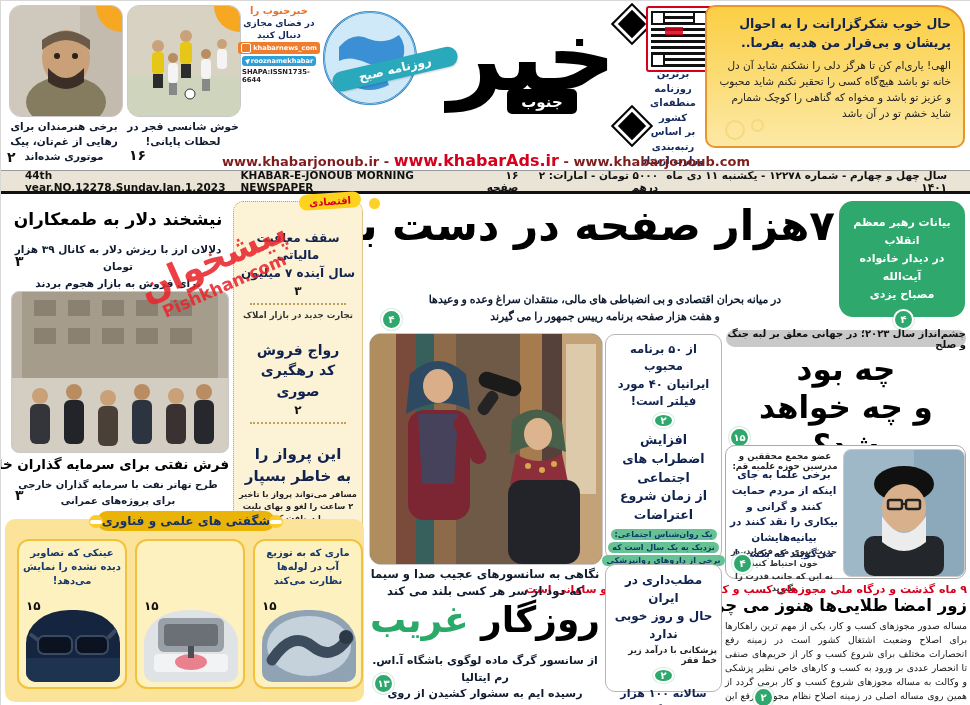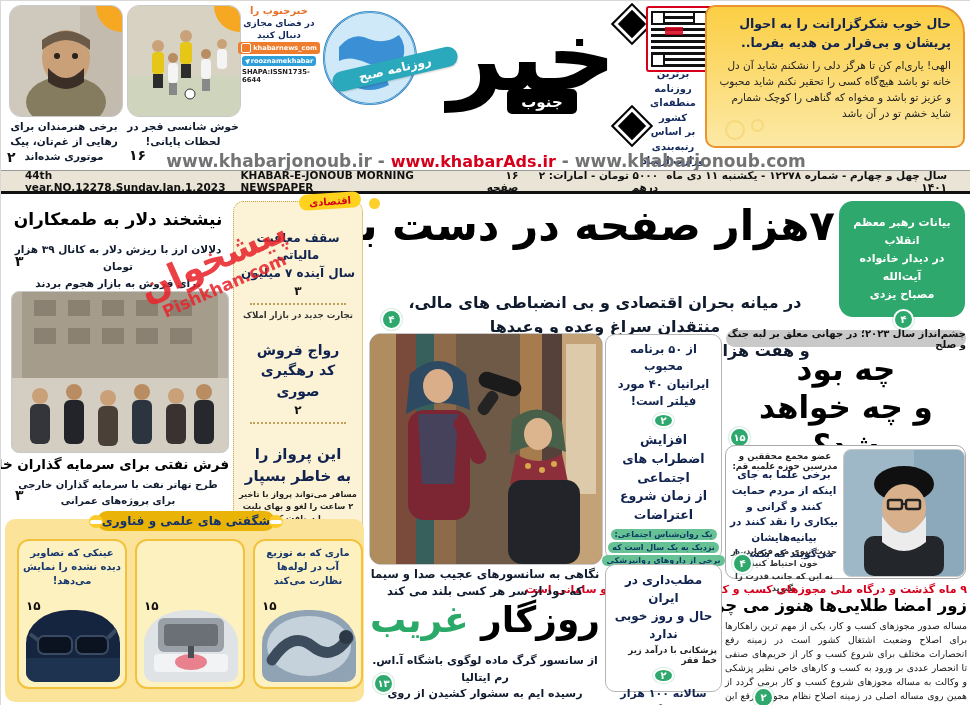--- a/index.html
+++ b/index.html
@@ -33,29 +33,29 @@
   .qr .inner{width:100%;height:100%;position:relative;
      background:repeating-linear-gradient(0deg,#111 0 3px,#fff 3px 6px),repeating-linear-gradient(90deg,#111 0 3px,#fff0 3px 6px);}
   .qr .corner{position:absolute;width:10px;height:10px;border:2px solid #111;background:#fff;}
   .ranking{left:636px;top:66px;width:72px;color:#13295c;font-weight:bold;font-size:10px;line-height:1.45;text-align:center;}
   .prayer{left:704px;top:4px;width:260px;height:143px;background:linear-gradient(#fbce43,#fce9a6);
           border:2px solid #e8952f;border-radius:10px 28px 10px 10px;padding:8px 12px;box-sizing:border-box;}
   .prayer .lead{font-size:12.5px;font-weight:bold;color:#10224e;line-height:1.5;text-align:right;}
   .prayer .body{font-size:10.5px;color:#222;line-height:1.55;text-align:right;margin-top:4px;}
   .prayer .deco{position:absolute;border:2px solid #f6d87e;border-radius:50%;}
   .urlbar{left:0;top:150px;width:970px;text-align:center;font-weight:bold;direction:ltr;}
-  .urlbar .blue{color:#737373;font-size:17px;margin-top:28px;}
+  .urlbar .blue{color:#7f1d1d;font-size:13px;margin-top:28px;}
   .urlbar .red{color:#d6001c;font-size:16px;}
   .datestrip{left:0;top:169px;width:970px;height:24px;background:#e9e4d5;border-top:1px solid #9a9a9a;border-bottom:3px solid #111;
              box-sizing:border-box;display:flex;align-items:center;justify-content:space-between;padding:0 24px;font-weight:bold;}
   .datestrip .en{font-size:10.5px;color:#111;direction:ltr;}
   .datestrip .fa{font-size:10.5px;color:#111;}
   
   .lead-h{left:372px;top:200px;width:462px;font-size:42px;font-weight:900;color:#000;white-space:nowrap;text-align:center;letter-spacing:-1px;}
-  .lead-deck{left:378px;top:290px;width:452px;font-size:16px;font-weight:900;color:#101b2e;line-height:1.5;text-align:center;}
+  .lead-deck{left:378px;top:290px;width:452px;font-size:11px;font-weight:900;color:#101b2e;line-height:1.5;text-align:center;font-family:Liberation Serif, serif;}
   
   .leaderbox{left:838px;top:200px;width:126px;height:116px;background:#2fa86d;border-radius:14px;color:#fff;
              display:flex;flex-direction:column;justify-content:center;font-size:11px;font-weight:bold;line-height:1.65;text-align:center;padding:14px;box-sizing:border-box;}
   .graypill{left:725px;top:329px;width:240px;height:17px;background:#c9c9c9;border-radius:9px;color:#111;
             font-size:10px;font-weight:bold;display:flex;align-items:center;justify-content:center;}
   .outlook{left:725px;top:350px;width:240px;font-size:31px;font-weight:900;color:#000;text-align:center;line-height:1.22;}
   .clericbox{left:724px;top:444px;width:241px;height:134px;border:1px solid #aaa;border-radius:10px;background:#fff;box-sizing:border-box;}
   .cleric-kicker{left:728px;top:450px;width:112px;font-size:8.6px;font-weight:bold;color:#222;text-align:center;}
   .cleric-quote{left:727px;top:466px;width:112px;font-size:10.5px;font-weight:900;color:#10224e;line-height:1.5;text-align:center;}
   .cleric-note{left:727px;top:544px;width:112px;font-size:8.3px;font-weight:bold;color:#333;line-height:1.5;text-align:center;}

